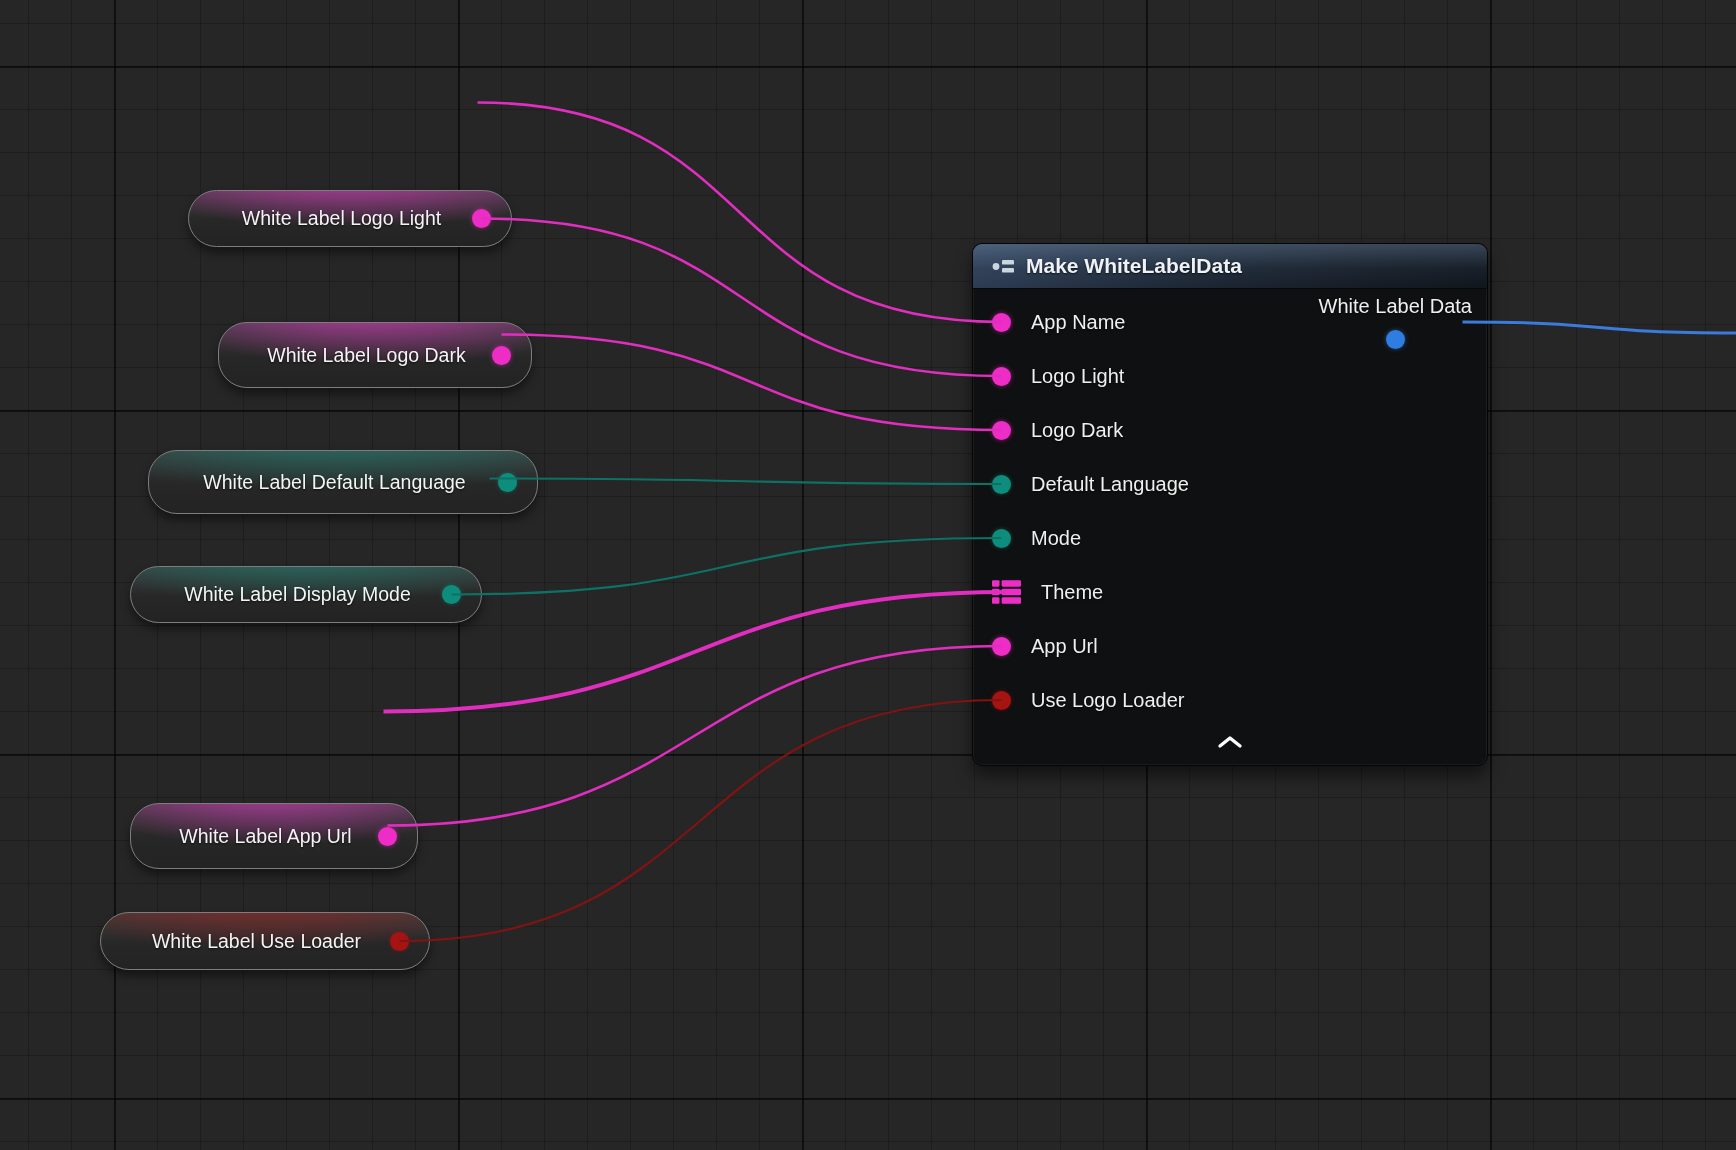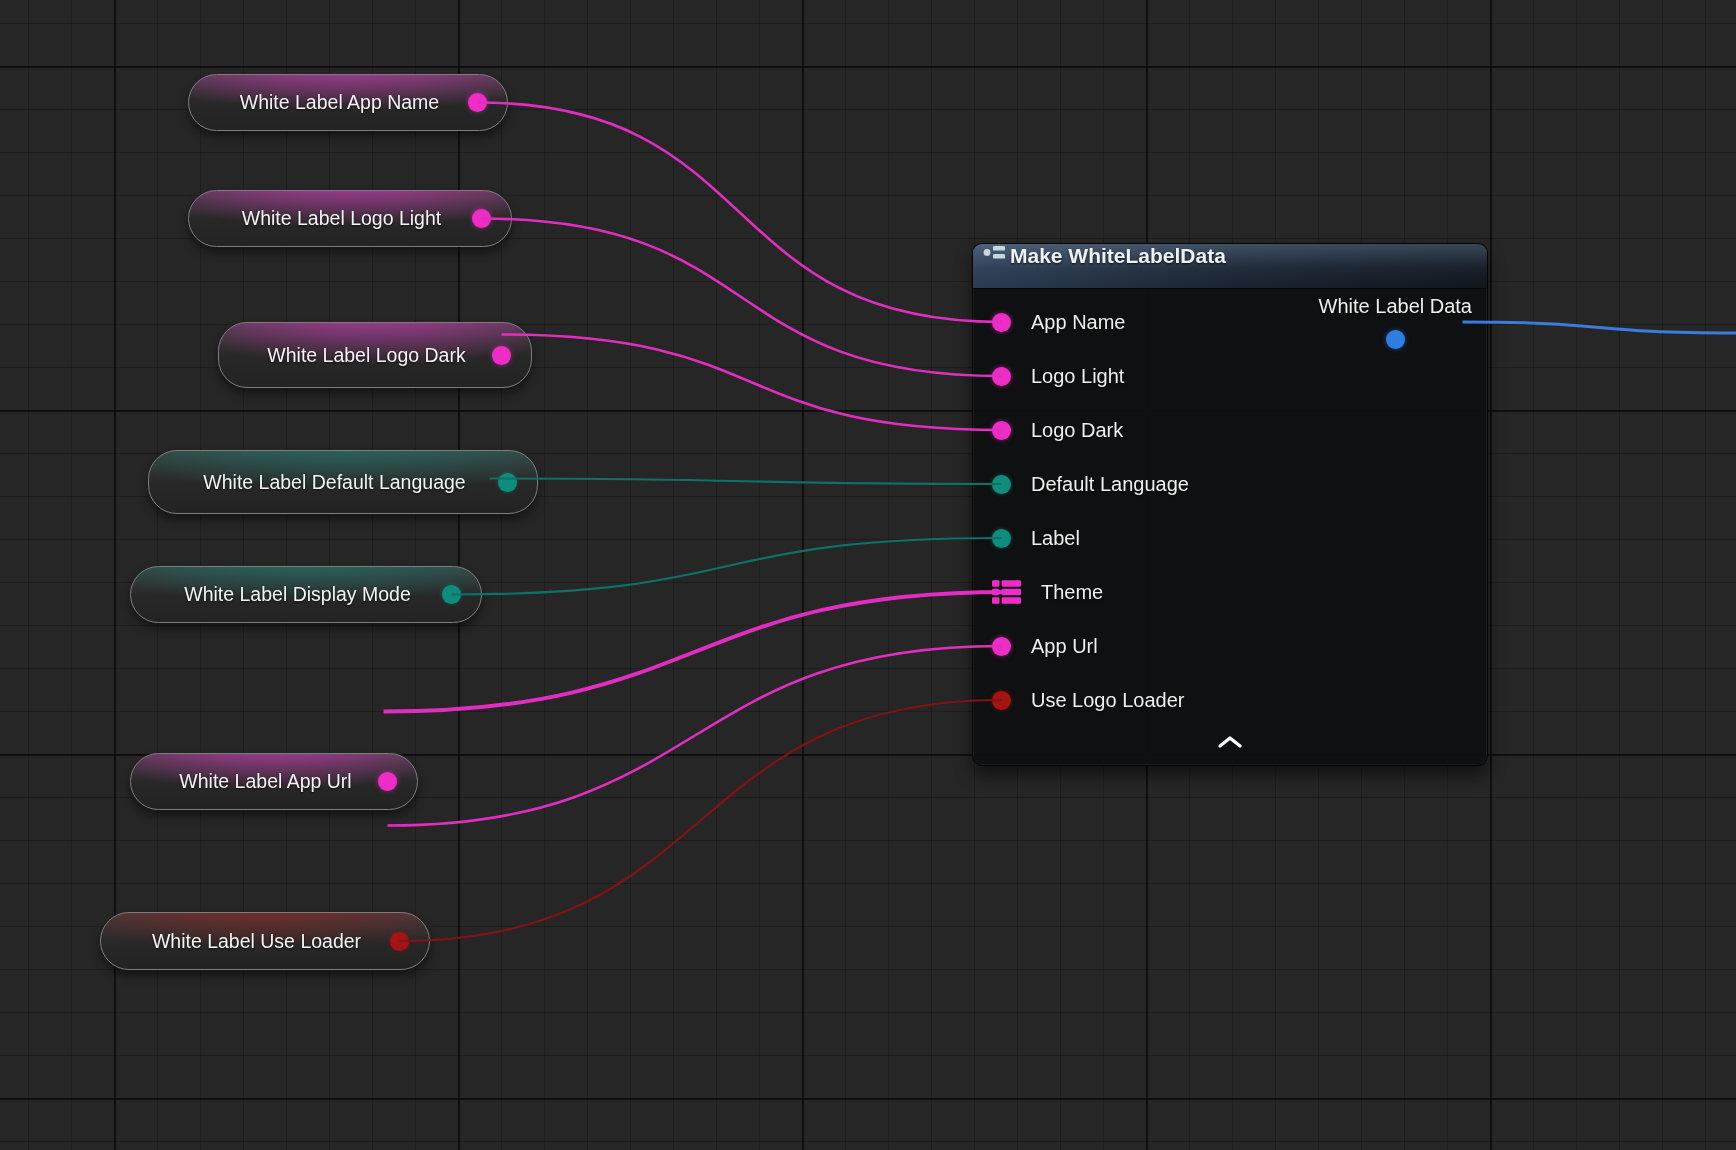--- a/index.html
+++ b/index.html
@@ -53,22 +53,22 @@
     position:absolute;z-index:10;
     left:972px;top:243px;width:516px;
     border-radius:10px;
     background:rgba(15,16,17,0.96);
     border:1px solid #050505;
     box-shadow:0 10px 16px rgba(0,0,0,0.5), inset 0 0 0 1px rgba(255,255,255,0.05);
     box-sizing:border-box;
   }
   .make-header{
     height:44px;border-radius:9px 9px 0 0;
-    display:flex;gap:4px;
-    padding:0 10px;
+    display:flex;align-items:center;gap:11px;
+    padding:0 19px;
     background:
       linear-gradient(180deg, rgba(120,150,180,0.38), rgba(55,72,92,0.22) 55%, rgba(20,26,34,0.15)),
       linear-gradient(90deg,#31415a,#1d2735 45%,#151b24 78%,#10151c);
     border-bottom:1px solid #05080c;
   }
   .make-title{color:#eef2f6;font-size:21px;font-weight:bold;text-shadow:0 1px 2px rgba(0,0,0,0.7);}
   .make-body{position:relative;padding:6px 0 8px 0;}
   .pin-row{
     height:54px;display:flex;align-items:center;gap:20px;
     padding-left:19px;
@@ -79,24 +79,20 @@
     display:flex;align-items:center;gap:12px;flex-direction:column;
   }
   .collapse-row{height:30px;display:flex;align-items:center;justify-content:center;}
   .collapse-btn{cursor:pointer;display:flex;align-items:center;justify-content:center;width:44px;height:22px;}
 </style>
 </head>
 <body>
 
 <div id="canvas">
 
-  <div class="getter pink" style="left:188px;top:74px;width:320px;height:57px">
-    <span class="getter-label">White Label App Name</span>
-    <span class="pin circle pink"></span>
-  </div>
 
   <div class="getter pink" style="left:188px;top:190px;width:324px;height:57px">
     <span class="getter-label">White Label Logo Light</span>
     <span class="pin circle pink"></span>
   </div>
 
   <div class="getter pink" style="left:218px;top:322px;width:314px;height:66px">
     <span class="getter-label">White Label Logo Dark</span>
     <span class="pin circle pink"></span>
   </div>
@@ -105,21 +101,21 @@
     <span class="getter-label">White Label Default Language</span>
     <span class="pin circle teal"></span>
   </div>
 
   <div class="getter teal" style="left:130px;top:566px;width:352px;height:57px">
     <span class="getter-label">White Label Display Mode</span>
     <span class="pin circle teal"></span>
   </div>
 
 
-  <div class="getter pink" style="left:130px;top:753px;width:288px;height:57px">
+  <div class="getter pink" style="left:130px;top:803px;width:288px;height:66px">
     <span class="getter-label">White Label App Url</span>
     <span class="pin circle pink"></span>
   </div>
 
   <div class="getter red" style="left:100px;top:912px;width:330px;height:58px">
     <span class="getter-label">White Label Use Loader</span>
     <span class="pin circle red"></span>
   </div>
 
   <div class="make-node">
@@ -145,21 +141,21 @@
       <div class="pin-row">
         <span class="pin circle pink"></span>
         <span class="pin-label">Logo Dark</span>
       </div>
       <div class="pin-row">
         <span class="pin circle teal"></span>
         <span class="pin-label">Default Language</span>
       </div>
       <div class="pin-row">
         <span class="pin circle teal"></span>
-        <span class="pin-label">Label</span>
+        <span class="pin-label">Mode</span>
       </div>
       <div class="pin-row">
         <span class="pin struct-icon">
           <svg width="29" height="24" viewBox="0 0 27 22">
             <g fill="#ee2cc6">
               <rect x="0" y="0" width="7" height="6" rx="1"></rect>
                 <rect x="9" y="0" width="18" height="6" rx="1"></rect>
               <rect x="0" y="8" width="7" height="6" rx="1"></rect>
                 <rect x="9" y="8" width="18" height="6" rx="1"></rect>
               <rect x="0" y="16" width="7" height="6" rx="1"></rect>

